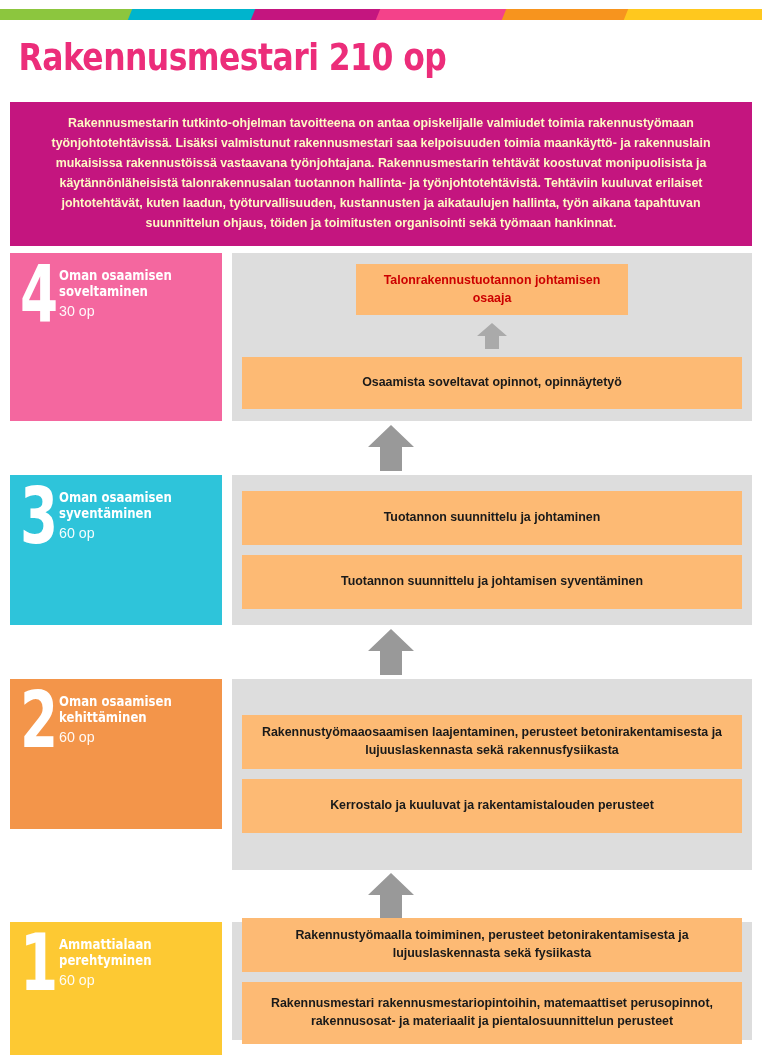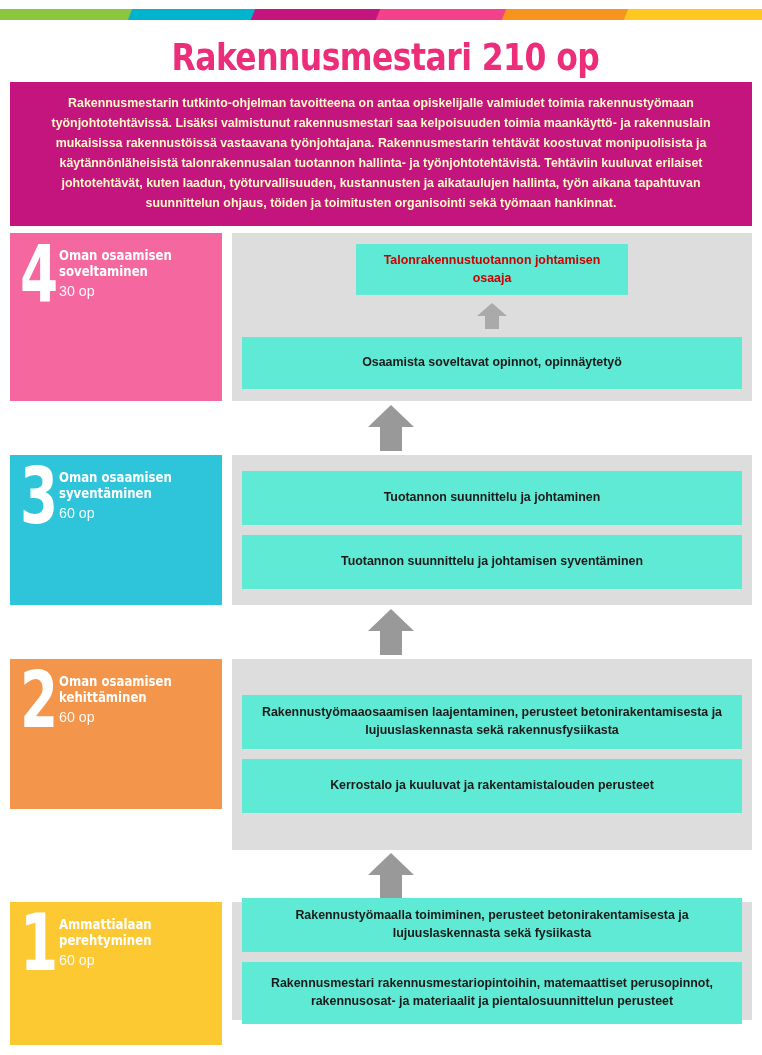--- a/index.html
+++ b/index.html
@@ -33,23 +33,23 @@
     height: 100%;
     transform: skewX(-22deg);
     margin-right: -1px;
   }
   .stripe:first-child { margin-left: -8px; }
   .stripe:last-child  { margin-right: -10px; }
 
   
   .title-wrap {
     width: 618px;
-    text-align: right;
+    text-align: left;
     padding-top: 12px;
-    padding-bottom: 6px;
+    padding-bottom: 26px;
   }
   .title {
     font-size: 38px;
     font-weight: bold;
     letter-spacing: -0.6px;
     line-height: 1.0;
     color: #ec2d7a;
     font-family: "DejaVu Sans", sans-serif;
     font-stretch: condensed;
     transform: scaleX(0.92);
@@ -132,21 +132,21 @@
     margin-left: 10px;
     background: #dddddd;
     box-sizing: border-box;
     padding: 10px 10px;
     display: flex;
     flex-direction: column;
     justify-content: center;
     gap: 10px;
   }
   .content-box {
-    background: #5eead4;
+    background: #fdba74;
     text-align: center;
     font-size: 12.4px;
     font-weight: bold;
     line-height: 1.42;
     color: #1a1a1a;
     display: flex;
     align-items: center;
     justify-content: center;
     box-sizing: border-box;
     padding: 8px 14px;

